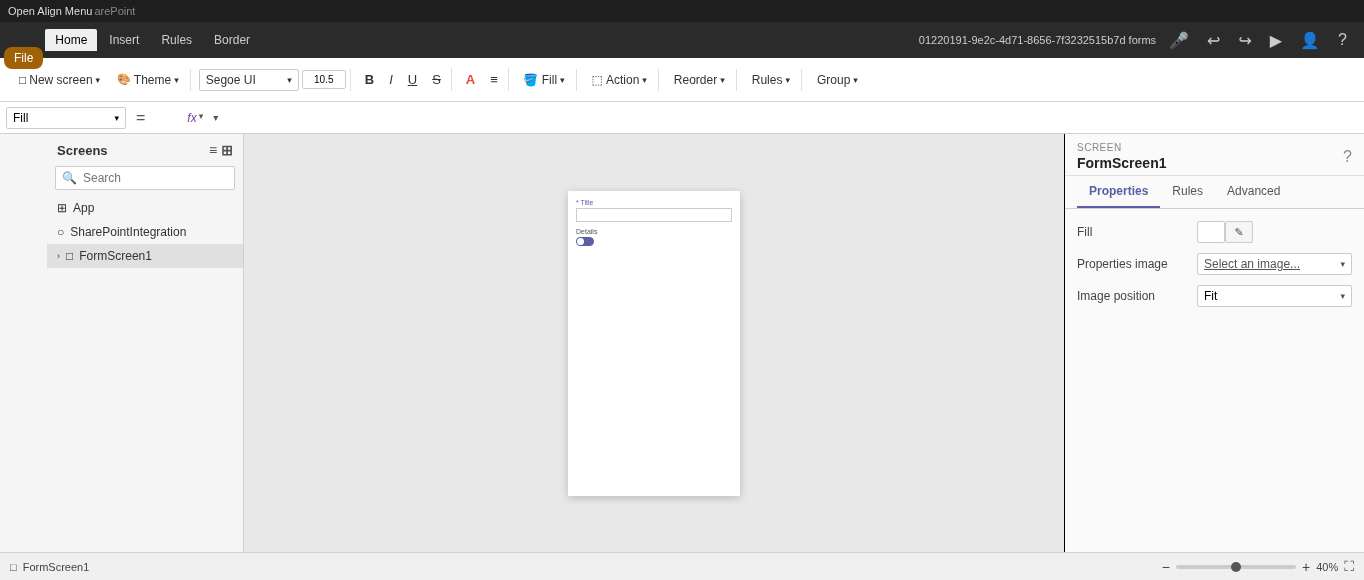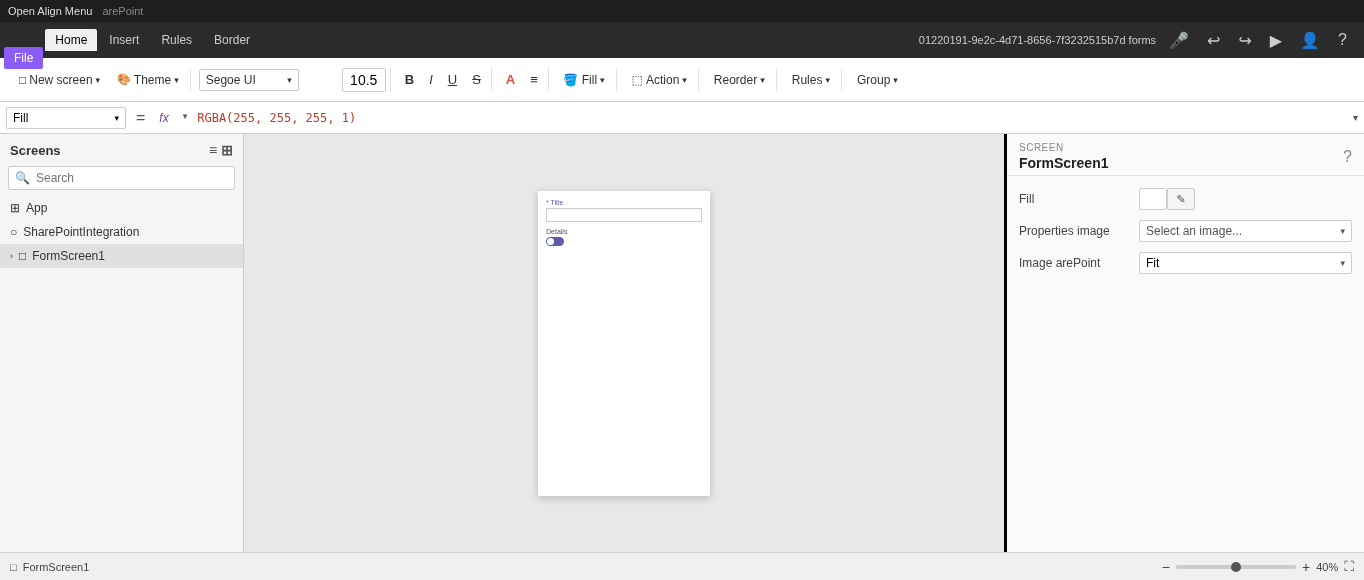--- a/index.html
+++ b/index.html
@@ -31,23 +31,23 @@
       cursor: pointer;
       font-size: 12px;
       border-radius: 2px;
     }
     .menu-item.active {
       background: #f0f0f0;
       color: #000;
       border-radius: 2px 2px 0 0;
     }
     .menu-item.file-btn {
-      background: #8b5cf6;
+      background: #a16207;
       color: #fff;
-      border-radius: 2px;
+      border-radius: 8px;
       padding: 4px 10px;
       margin-top: 36px;
     }
     .menu-bar-right {
       margin-left: auto;
       display: flex;
       align-items: center;
       gap: 8px;
       color: #ccc;
       font-size: 11px;
@@ -102,23 +102,22 @@
       color: #333;
       background: #fff;
       min-width: 80px;
     }
     .ribbon-dropdown .chevron { font-size: 9px; margin-left: auto; }
     .font-size-box {
       width: 44px;
       border: 1px solid #ccc;
       border-radius: 2px;
       padding: 3px 4px;
-      font-size: 14px;
+      font-size: 10px;
       text-align: center;
-      margin-left: 40px;
     }
     .format-btn {
       padding: 3px 5px;
       cursor: pointer;
       font-size: 13px;
       border-radius: 2px;
       color: #333;
       border: 1px solid transparent;
     }
 
@@ -145,25 +144,26 @@
       cursor: pointer;
     }
     .formula-equals {
       font-size: 16px;
       color: #555;
       padding: 0 4px;
     }
     .fx-btn {
       display: flex;
       align-items: flex-start;
-      gap: 14px;
+      gap: 2px;
       font-size: 12px;
       color: #555;
       cursor: pointer;
       padding: 2px 4px;
+      margin-left: 28px;
     }
     .formula-input {
       flex: 1;
       border: none;
       outline: none;
       font-size: 12px;
       color: #c0392b;
       font-family: 'Consolas', monospace;
     }
     .formula-chevron {
@@ -178,20 +178,21 @@
       height: calc(580px - 22px - 36px - 44px - 32px - 28px);
     }
 
     
     .left-panel {
       width: 244px;
       background: #f5f5f5;
       border-right: 1px solid #d0d0d0;
       display: flex;
       flex-direction: column;
+      padding-left: 47px;
     }
     .screens-header {
       display: flex;
       align-items: center;
       justify-content: space-between;
       padding: 8px 10px;
       font-size: 13px;
       font-weight: 600;
       color: #333;
     }
@@ -277,23 +278,23 @@
       width: 7px;
       height: 7px;
       background: #fff;
       border-radius: 50%;
       top: 1px;
       left: 1px;
     }
 
     
     .right-panel {
-      width: 360px;
+      width: 300px;
       background: #fafafa;
-      border-left: 3px solid #000000;
+      border-left: 1px solid #000000;
       display: flex;
       flex-direction: column;
     }
     .right-panel-header {
       display: flex;
       align-items: center;
       justify-content: space-between;
       padding: 8px 12px 4px;
       border-bottom: 1px solid #e0e0e0;
     }
@@ -426,21 +427,21 @@
       left: 50%;
       transform: translateX(-50%);
     }
     .expand-btn { font-size: 14px; cursor: pointer; color: #555; }
   </style>
 </head>
 <body>
 
 <div class="title-bar">
   <span style="cursor:pointer; color:#ddd;">Open Align Menu</span>
-  <span style="color:#888; margin-left:10px;">arePoint</span>
+  <span style="color:#888; margin-left:2px;">arePoint</span>
 </div>
 
 <div class="menu-bar">
   <div class="menu-item file-btn">File</div>
   <div class="menu-item active">Home</div>
   <div class="menu-item">Insert</div>
   <div class="menu-item">Rules</div>
   <div class="menu-item">Border</div>
   <div class="menu-bar-right">
     <span class="doc-id">01220191-9e2c-4d71-8656-7f3232515b7d forms</span>
@@ -524,21 +525,20 @@
 <div class="formula-bar">
   <div class="formula-dropdown">
     <span>Fill</span>
     <span style="font-size:9px;">▾</span>
   </div>
   <span class="formula-equals">=</span>
   <div class="fx-btn">
     <span style="font-style:italic; color:#7b3fa0;">fx</span>
     <span style="font-size:9px; color:#555;">▾</span>
   </div>
-  <input type="text" class="formula-input" value="RGBA(255, 255, 255, 1)" style="">
   <span class="formula-chevron">▾</span>
 </div>
 
 <div class="main-layout">
 
   <div class="left-panel">
     <div class="screens-header">
       <span>Screens</span>
       <div class="screens-header-icons">
         <span>≡</span>
@@ -578,39 +578,44 @@
   </div>
 
   <div class="right-panel">
     <div class="right-panel-header">
       <div>
         <div class="screen-label">SCREEN</div>
         <div class="screen-name">FormScreen1</div>
       </div>
       <span class="help-icon">?</span>
     </div>
+    <div class="tabs-row">
+      <div class="tab active">Properties</div>
+      <div class="tab">Rules</div>
+      <div class="tab">Advanced</div>
+    </div>
     <div class="properties-content">
       <div class="prop-row">
         <span class="prop-label">Fill</span>
         <div class="prop-value">
           <div class="fill-swatch" style="background:#fff;"></div>
           <div class="fill-edit-btn">✎</div>
         </div>
       </div>
       <div class="prop-row">
         <span class="prop-label">Properties image</span>
         <div class="prop-value">
           <div class="image-dropdown">
-            <span style="color:#555;">Select an image...</span>
+            <span style="color:#555;text-decoration:underline;">Select an image...</span>
             <span class="chevron">▾</span>
           </div>
         </div>
       </div>
       <div class="prop-row">
-        <span class="prop-label">Image arePoint</span>
+        <span class="prop-label">Image position</span>
         <div class="prop-value">
           <div class="fit-dropdown">
             <span>Fit</span>
             <span style="font-size:9px; color:#555;">▾</span>
           </div>
         </div>
       </div>
     </div>
   </div>
 </div>

